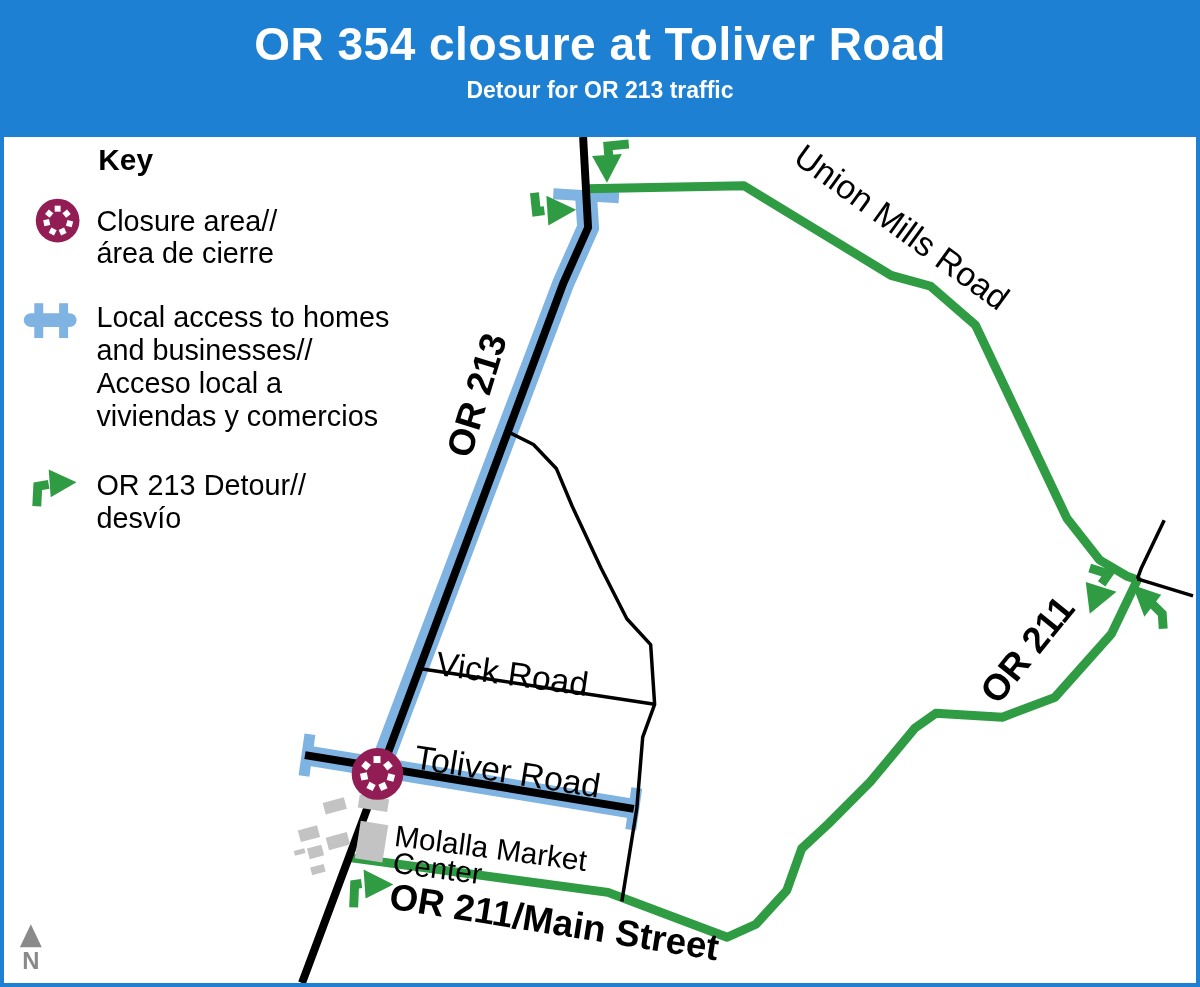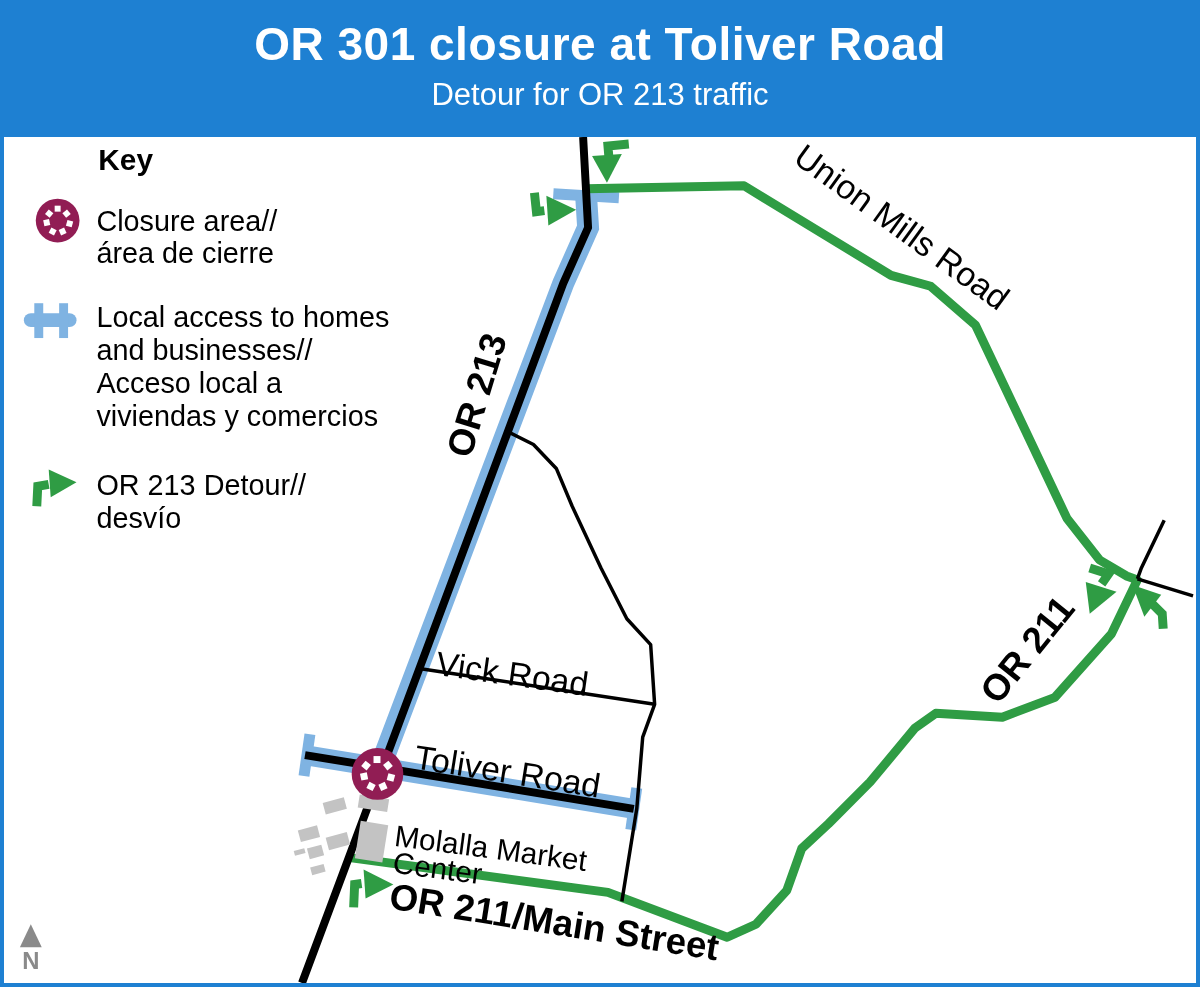--- a/index.html
+++ b/index.html
@@ -17,39 +17,39 @@
     height:133px;
     background:#1e80d2;
     color:#ffffff;
     text-align:center;
   }
   .banner .title{
     font-size:46px;font-weight:bold;line-height:1.0;
     padding-top:17px;letter-spacing:0.5px;
   }
   .banner .subtitle{
-    font-size:31px;font-weight:normal;line-height:1.0;
+    font-size:23px;font-weight:bold;line-height:1.0;
     padding-top:12px;
   }
   svg.map{position:absolute;left:0;top:133px;width:1192px;height:846px;display:block;}
   svg text{fill:#000000;}
   .road-label{font-size:34px;}
   .road-label-bold{font-size:37px;font-weight:bold;}
   .key-title{font-size:30px;font-weight:bold;}
   .key-text{font-size:29px;}
   .molalla{font-size:30px;}
   .north-n{font-size:24px;font-weight:bold;fill:#8a8a8a;}
 </style>
 </head>
 <body>
 
 <div class="frame">
 
   <div class="banner">
-    <div class="title">OR 301 closure at Toliver Road</div>
+    <div class="title">OR 354 closure at Toliver Road</div>
     <div class="subtitle">Detour for OR 213 traffic</div>
   </div>
 
   <svg class="map" viewBox="0 137 1200 850" preserveAspectRatio="none">
 
     <g stroke="#7fb3e2" fill="none">
       <polyline points="586,196 588,228 563,284 376,777" stroke-width="22"></polyline>
       <line x1="303" y1="758" x2="634" y2="812" stroke-width="20"></line>
       <line x1="553" y1="194" x2="619" y2="198" stroke-width="11"></line>
       <line x1="308" y1="737" x2="302" y2="779" stroke-width="11"></line>

